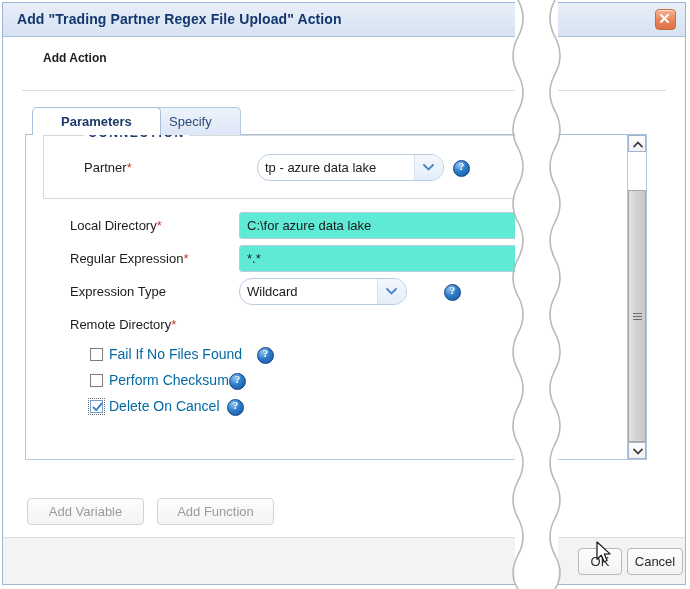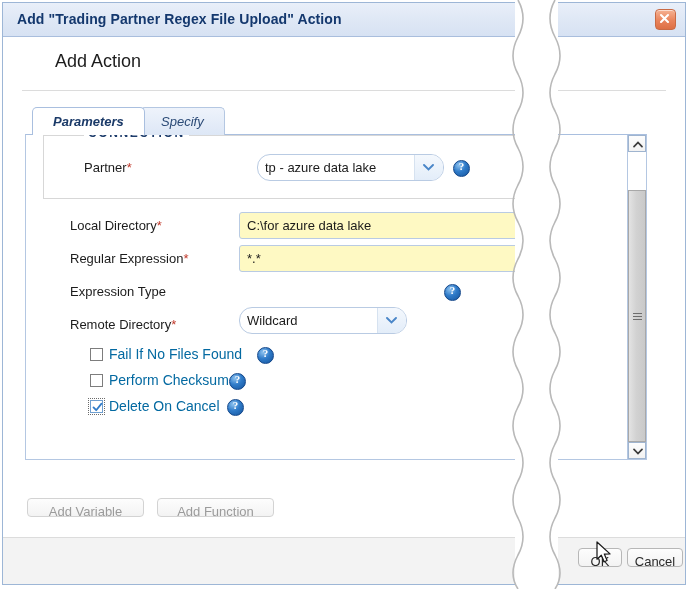--- a/index.html
+++ b/index.html
@@ -51,32 +51,32 @@
   }
   .close-btn svg{position:absolute;left:3px;top:3px;}
 
   .body-area{
     position:absolute;left:0;top:34px;right:0;bottom:0;
     background:#ffffff;
   }
 
   
   .hdr{position:absolute;left:19px;top:8px;right:19px;height:44px;}
-  .hdr-title{font-size:18px;font-weight:normal;color:#1d1d1d;position:absolute;left:21px;top:6px;margin-left:12px;}
+  .hdr-title{font-size:12px;font-weight:bold;color:#1d1d1d;position:absolute;left:21px;top:6px;}
   .hdr-sub{font-size:13px;color:#242424;position:absolute;left:21px;top:26px;}
   .hdr-rule{position:absolute;left:19px;top:53px;right:19px;height:1px;background:#dcdcdc;}
 
   
   .tabs{position:absolute;left:29px;top:70px;height:29px;}
   .tab{
     position:absolute;top:0;height:28px;box-sizing:border-box;
     border:1px solid #b4c7e2;border-bottom:none;
     border-radius:5px 5px 0 0;
-    padding:0 20px;line-height:27px;font-size:13px;
-    cursor:pointer;white-space:nowrap;font-style:italic;
+    padding:0 28px;line-height:27px;font-size:13px;
+    cursor:pointer;white-space:nowrap;
   }
   .tab.active{left:0;background:#ffffff;color:#1b3a68;font-weight:bold;border-color:#a9bfdf;z-index:3;}
   .tab.idle{left:108px;background:linear-gradient(to bottom,#eef3fb,#dde7f6);color:#2b4a76;z-index:2;}
 
   
   .panel{
     position:absolute;left:22px;top:97px;width:622px;height:326px;
     border:1px solid #b4c7e2;border-top:1px solid #a9bfdf;
     background:#ffffff;box-sizing:border-box;overflow:hidden;
   }
@@ -93,21 +93,21 @@
     color:#1d3c6b;letter-spacing:1.6px;background:#fff;padding:0 4px;
   }
   .group-rule{position:absolute;left:0;top:9px;width:478px;height:1px;background:#d7d7d7;}
 
   .row{position:absolute;left:0;height:30px;}
   .flabel{position:absolute;font-size:13px;color:#1c1c1c;white-space:nowrap;}
   .req{color:#c0392b;}
 
   .inp{
     position:absolute;box-sizing:border-box;height:27px;
-    border:1px solid #b9cbe3;border-radius:3px;background:#fef9c3;
+    border:1px solid #b9cbe3;border-radius:3px;background:#5eead4;
     font-size:13px;color:#1b1b1b;padding:0 7px;line-height:25px;
     white-space:nowrap;overflow:hidden;
   }
   .sel{
     position:absolute;box-sizing:border-box;height:27px;
     border:1px solid #b9cbe3;border-radius:13px;
     background:#fff;font-size:13px;color:#1b1b1b;padding:0 7px;line-height:25px;
     white-space:nowrap;overflow:hidden;cursor:pointer;
   }
   .sel .arrow{
@@ -153,21 +153,21 @@
   .sb-thumb{
     position:absolute;left:0;top:55px;width:18px;height:252px;box-sizing:border-box;
     background:linear-gradient(to right,#e3e3e3,#d2d2d2 45%,#c9c9c9 100%);
     border:1px solid #a8a8a8;cursor:pointer;
   }
   .sb-grip{position:absolute;left:4px;top:122px;width:9px;height:7px;}
   .sb-grip i{display:block;height:1px;background:#6e6e6e;margin-bottom:2px;}
 
   
   .btn{
-    position:absolute;box-sizing:border-box;height:19px;
+    position:absolute;box-sizing:border-box;height:27px;
     border:1px solid #d3d3d3;border-radius:4px;
     background:linear-gradient(to bottom,#fdfdfd,#f3f3f3);
     font-size:13px;color:#9b9b9b;text-align:center;line-height:25px;
     cursor:default;white-space:nowrap;
   }
   .btn.enabled{border-color:#b7b7b7;color:#2a2a2a;cursor:pointer;}
 
   .footbar{
     position:absolute;left:0;right:0;bottom:0;height:46px;
     background:#f3f3f3;border-top:1px solid #dcdcdc;
@@ -238,21 +238,21 @@
                 <div class="inp" style="left:196px;top:0;width:295px;">C:\for azure data lake</div>
               </div>
 
               <div class="row" style="left:17px;top:127px;width:478px;">
                 <div class="flabel" style="left:27px;top:6px;"><span>Regular Expression</span><span class="req">*</span></div>
                 <div class="inp" style="left:196px;top:0;width:295px;">*.*</div>
               </div>
 
               <div class="row" style="left:17px;top:160px;width:478px;">
                 <div class="flabel" style="left:27px;top:6px;"><span>Expression Type</span><span class="req"></span></div>
-                <div class="sel" style="left:196px;top:0;width:168px;margin-top:29px;">
+                <div class="sel" style="left:196px;top:0;width:168px;">
                   <span>Wildcard</span>
                   <span class="arrow">
                     <svg width="11" height="7" viewBox="0 0 11 7">
                         <path d="M1 1 L5.5 5.5 L10 1" stroke="#4a86c8" stroke-width="1.9" fill="none" stroke-linecap="round"></path>
                       </svg>
                   </span>
                 </div>
                 <div class="help" style="left:401px;top:6px;">
                     <span>?</span>
                   </div>

